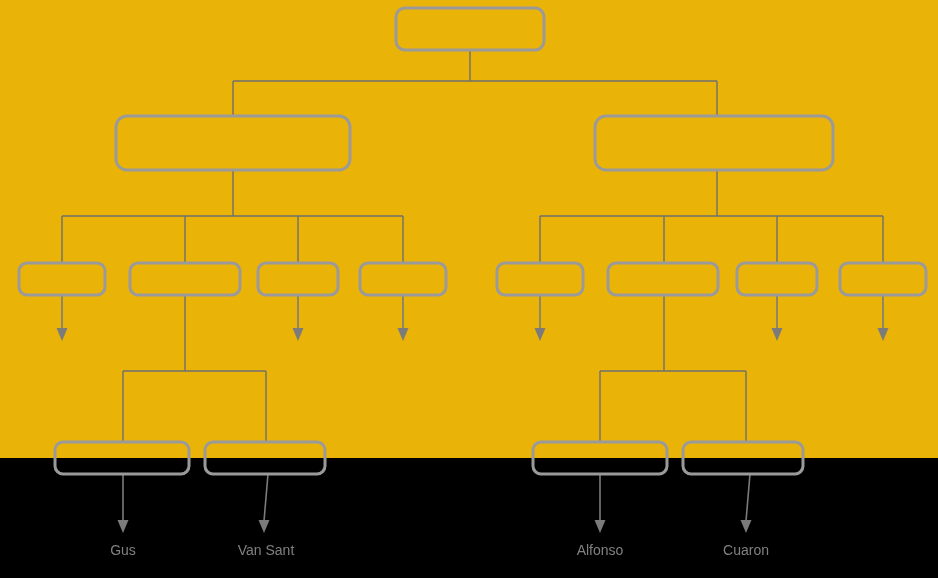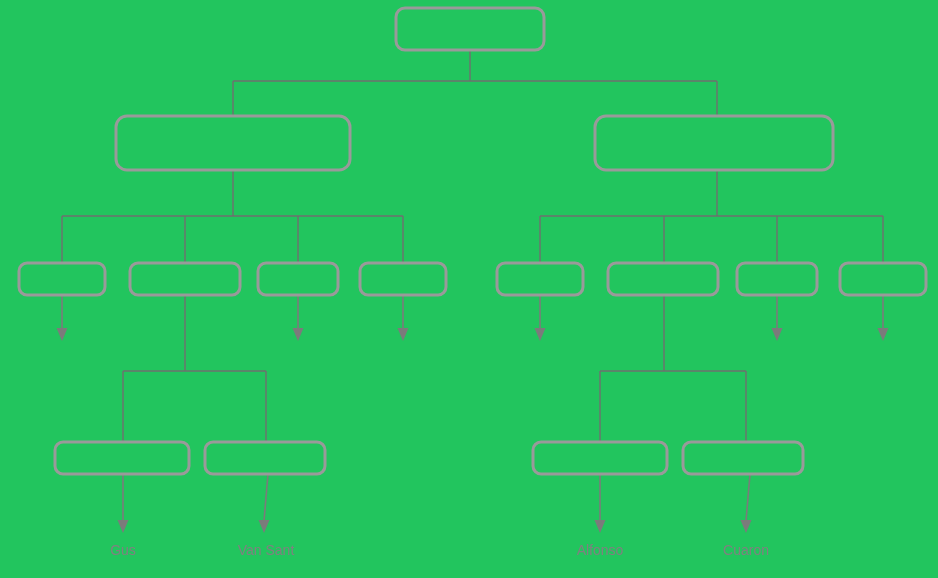--- a/index.html
+++ b/index.html
@@ -9,22 +9,22 @@
   }
   body {
     width: 938px;
     height: 578px;
     overflow: hidden;
     font-family: "Liberation Sans", sans-serif;
   }
   #canvas {
     position: relative;
     width: 938px;
-    height: 578px;
-    background: #22c55e;
+    height: 458px;
+    background: #eab308;
     text-decoration: underline;
   }
   svg.diagram {
     position: absolute;
     left: 0;
     top: 0;
     width: 938px;
     height: 578px;
     display: block;
   }

